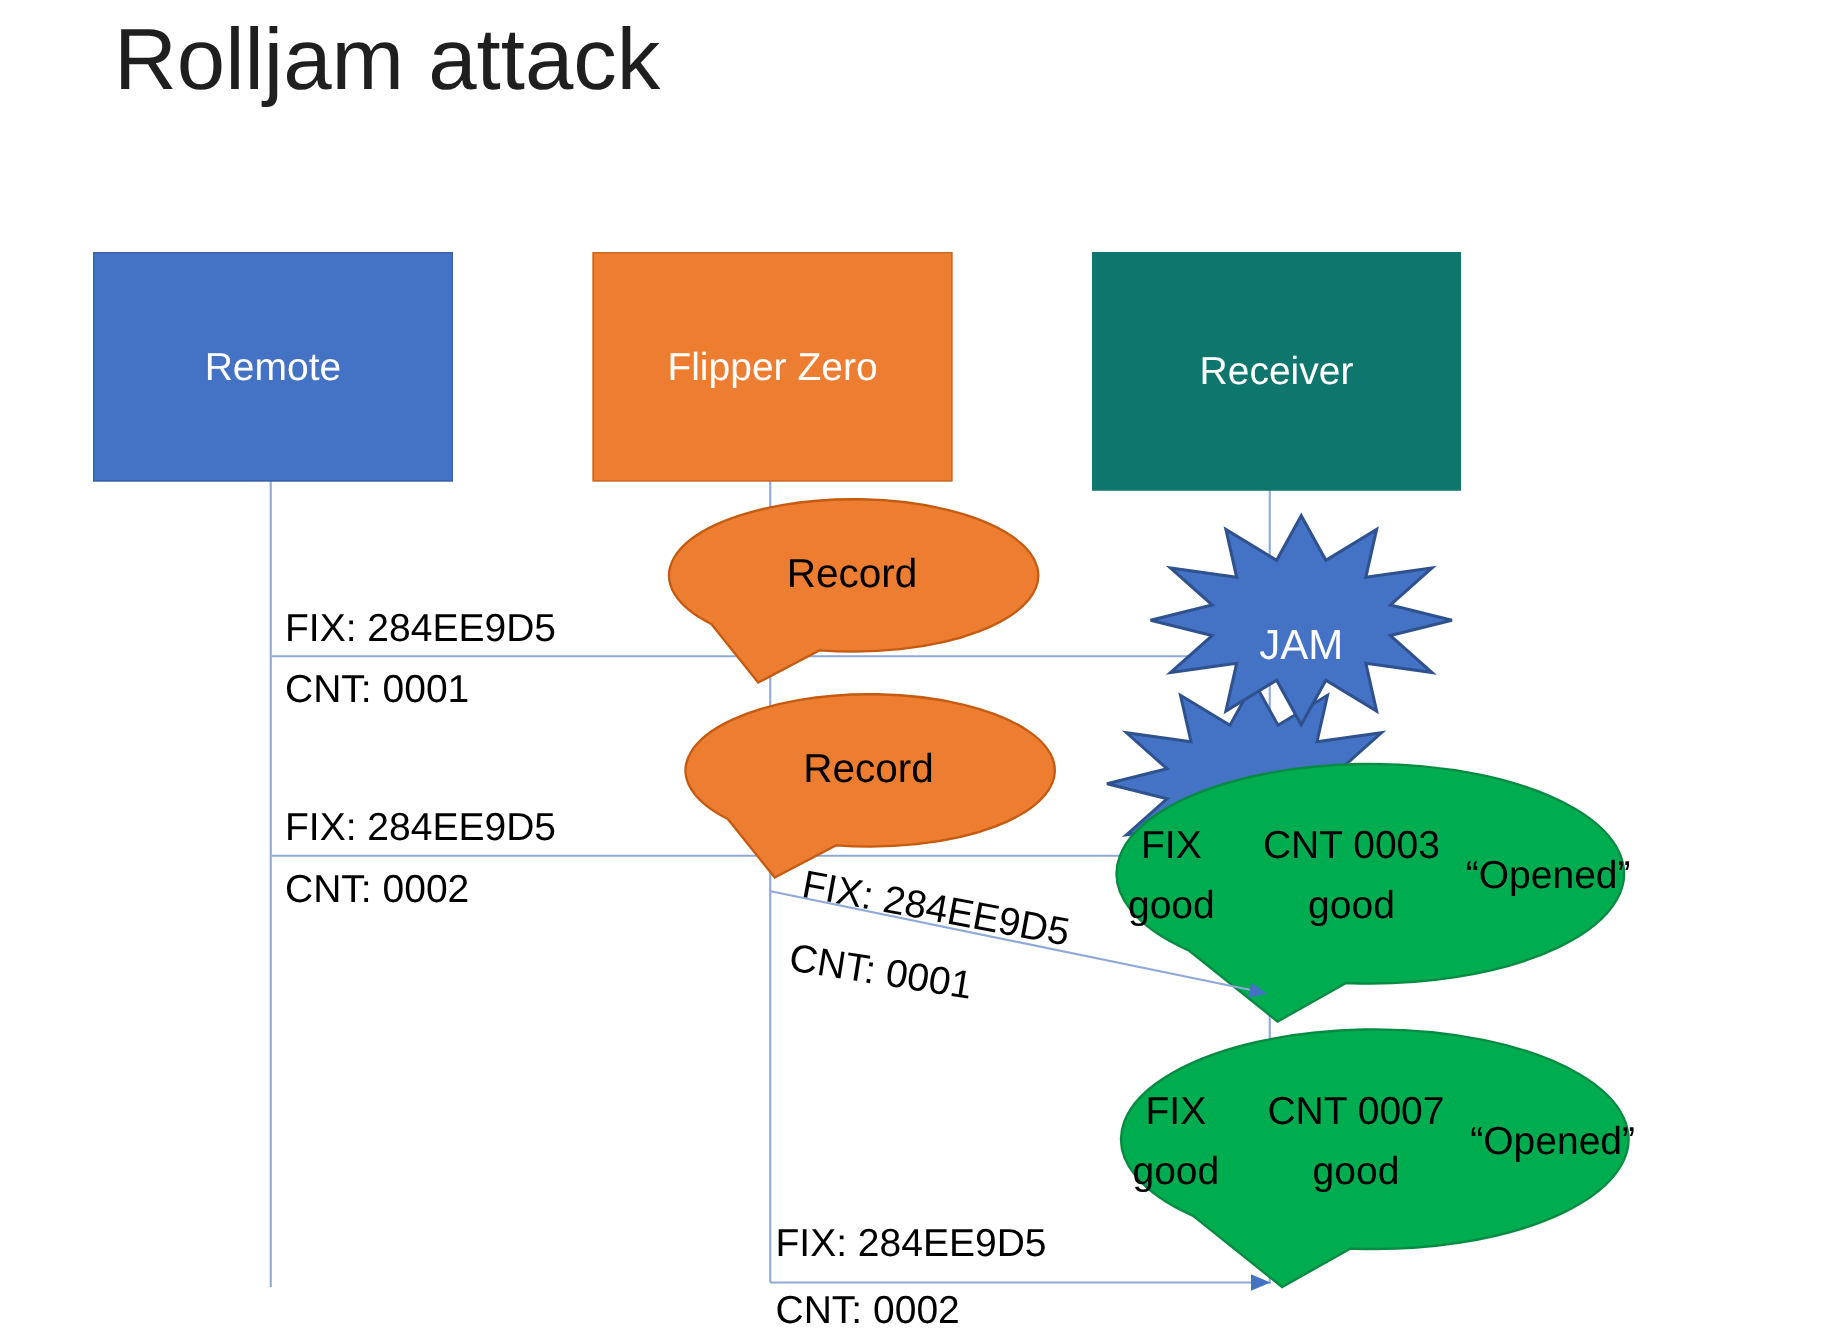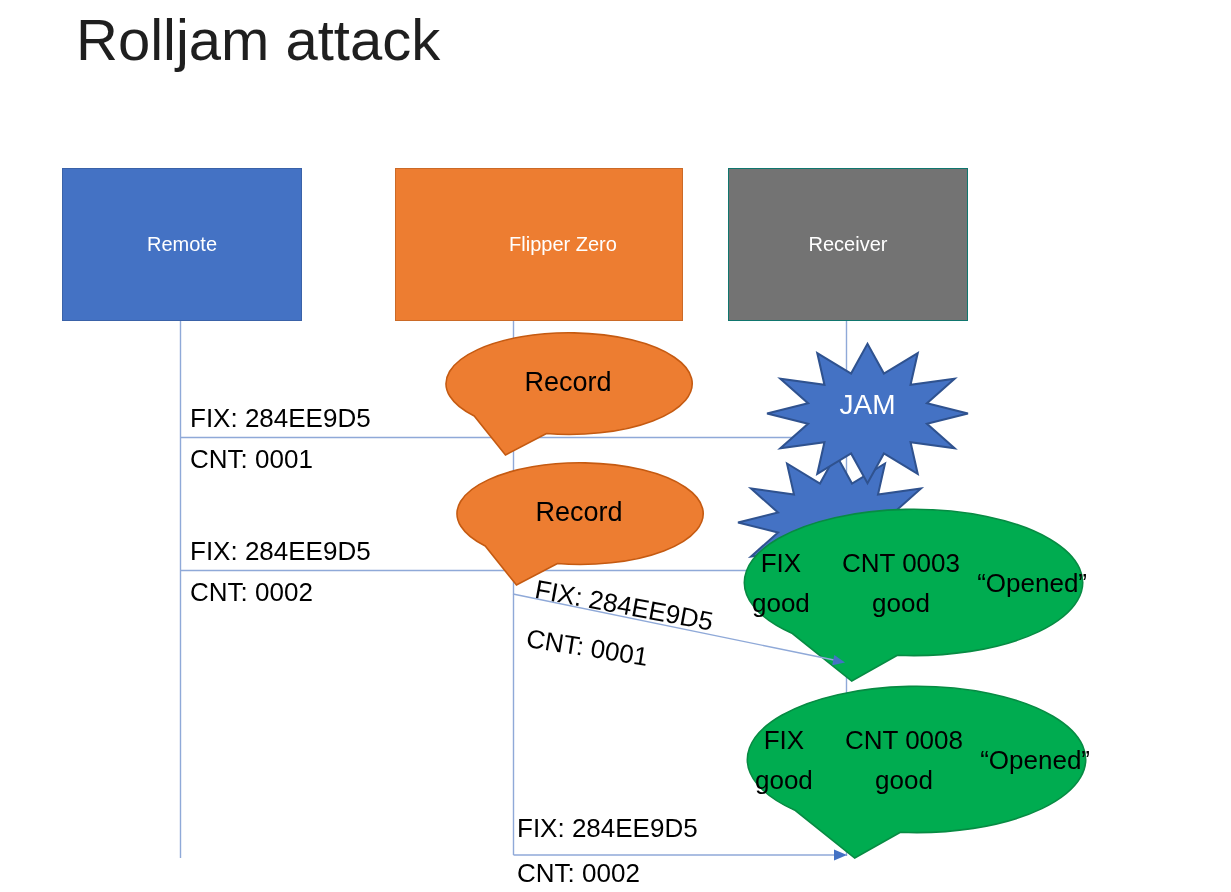--- a/index.html
+++ b/index.html
@@ -9,25 +9,25 @@
   }
   .layer{position:absolute;left:0;top:0;z-index:0;}
   .toplayer{position:absolute;left:0;top:0;z-index:5;pointer-events:none;}
   .title{
     position:absolute;left:76px;top:6px;font-size:58px;color:#1f1f1f;
     letter-spacing:0px;z-index:2;white-space:nowrap;
   }
   .actor{
     position:absolute;top:168px;width:238px;height:151px;z-index:2;
     display:flex;align-items:center;justify-content:center;
-    color:#ffffff;font-size:20px;
+    color:#ffffff;font-size:26px;
   }
   #actor-remote{left:62px;background:#4472C4;border:1px solid #3A62A8;}
-  #actor-flipper{left:395px;background:#ED7D31;border:1px solid #CB6A27;padding-left:48px;}
-  #actor-receiver{left:728px;background:#737373;border:1px solid #0f766e;}
+  #actor-flipper{left:395px;background:#ED7D31;border:1px solid #CB6A27;}
+  #actor-receiver{left:728px;background:#0f766e;border:4px solid #0f766e;}
   .star{position:absolute;z-index:3;}
   .star-poly{fill:#4472C4;stroke:#2F528F;stroke-width:2;}
   .star-text{
     position:absolute;z-index:3;display:flex;align-items:center;justify-content:center;
     color:#ffffff;font-size:28px;
   }
   .bubble{position:absolute;z-index:4;}
   .bubble svg{position:absolute;left:0;top:0;width:100%;height:100%;}
   .orange-callout{fill:#ED7D31;stroke:#C55A11;stroke-width:1.6;}
   .green-callout{fill:#00AC50;stroke:#078B43;stroke-width:1.6;}
@@ -70,21 +70,21 @@
     <span>Receiver</span>
   </div>
 
   <svg class="star" style="left:736px;top:450px;" width="200" height="145" viewBox="0 0 200 140">
     <polygon class="star-poly" points="198,70 158,80 185,104 142,98 149,129 116,109 100,138 84,109 51,129 58,98 15,104 42,80 2,70 42,60 15,36 58,42 51,11 84,31 100,2 116,31 149,11 142,42 185,36 158,60"></polygon>
   </svg>
 
   <svg class="star" style="left:765px;top:340px;" width="205" height="147" viewBox="0 0 200 140">
     <polygon class="star-poly" points="198,70 158,80 185,104 142,98 149,129 116,109 100,138 84,109 51,129 58,98 15,104 42,80 2,70 42,60 15,36 58,42 51,11 84,31 100,2 116,31 149,11 142,42 185,36 158,60"></polygon>
   </svg>
-  <div class="star-text" style="left:765px;top:331px;width:205px;height:147px;">JAM</div>
+  <div class="star-text" style="left:765px;top:356px;width:205px;height:147px;">JAM</div>
 
   <div class="bubble" style="left:441px;top:330px;width:254px;height:127px;">
     <svg viewBox="0 0 260 130" preserveAspectRatio="none">
       <path class="orange-callout" d="M 108 106 L 66 128 L 34 88 A 126 52 0 1 1 108 106 Z"></path>
     </svg>
     <div class="bubble-text one">Record</div>
   </div>
 
   <div class="bubble" style="left:452px;top:460px;width:254px;height:127px;">
     <svg viewBox="0 0 260 130" preserveAspectRatio="none">
@@ -103,21 +103,21 @@
       <span>“Opened”</span>
     </div>
   </div>
 
   <div class="bubble" style="left:740px;top:682px;width:350px;height:178px;">
     <svg viewBox="0 0 360 180" preserveAspectRatio="none">
       <path class="green-callout" d="M 165 152 L 118 178 L 57 130 A 174 74 0 1 1 165 152 Z"></path>
     </svg>
     <div class="bubble-text multi">
       <span>FIX good</span>
-      <span>CNT 0008 good</span>
+      <span>CNT 0007 good</span>
       <span>“Opened”</span>
     </div>
   </div>
 
   <svg class="toplayer" width="1231" height="892" viewBox="0 0 1231 892">
     <line class="conn" x1="513" y1="594" x2="834" y2="660"></line>
     <polygon class="arrow" points="845,662.5 832.2,665.2 834.3,655.1"></polygon>
     <line class="conn" x1="513.5" y1="855" x2="835" y2="855"></line>
     <polygon class="arrow" points="847,855 834,849.5 834,860.5"></polygon>
   </svg>

